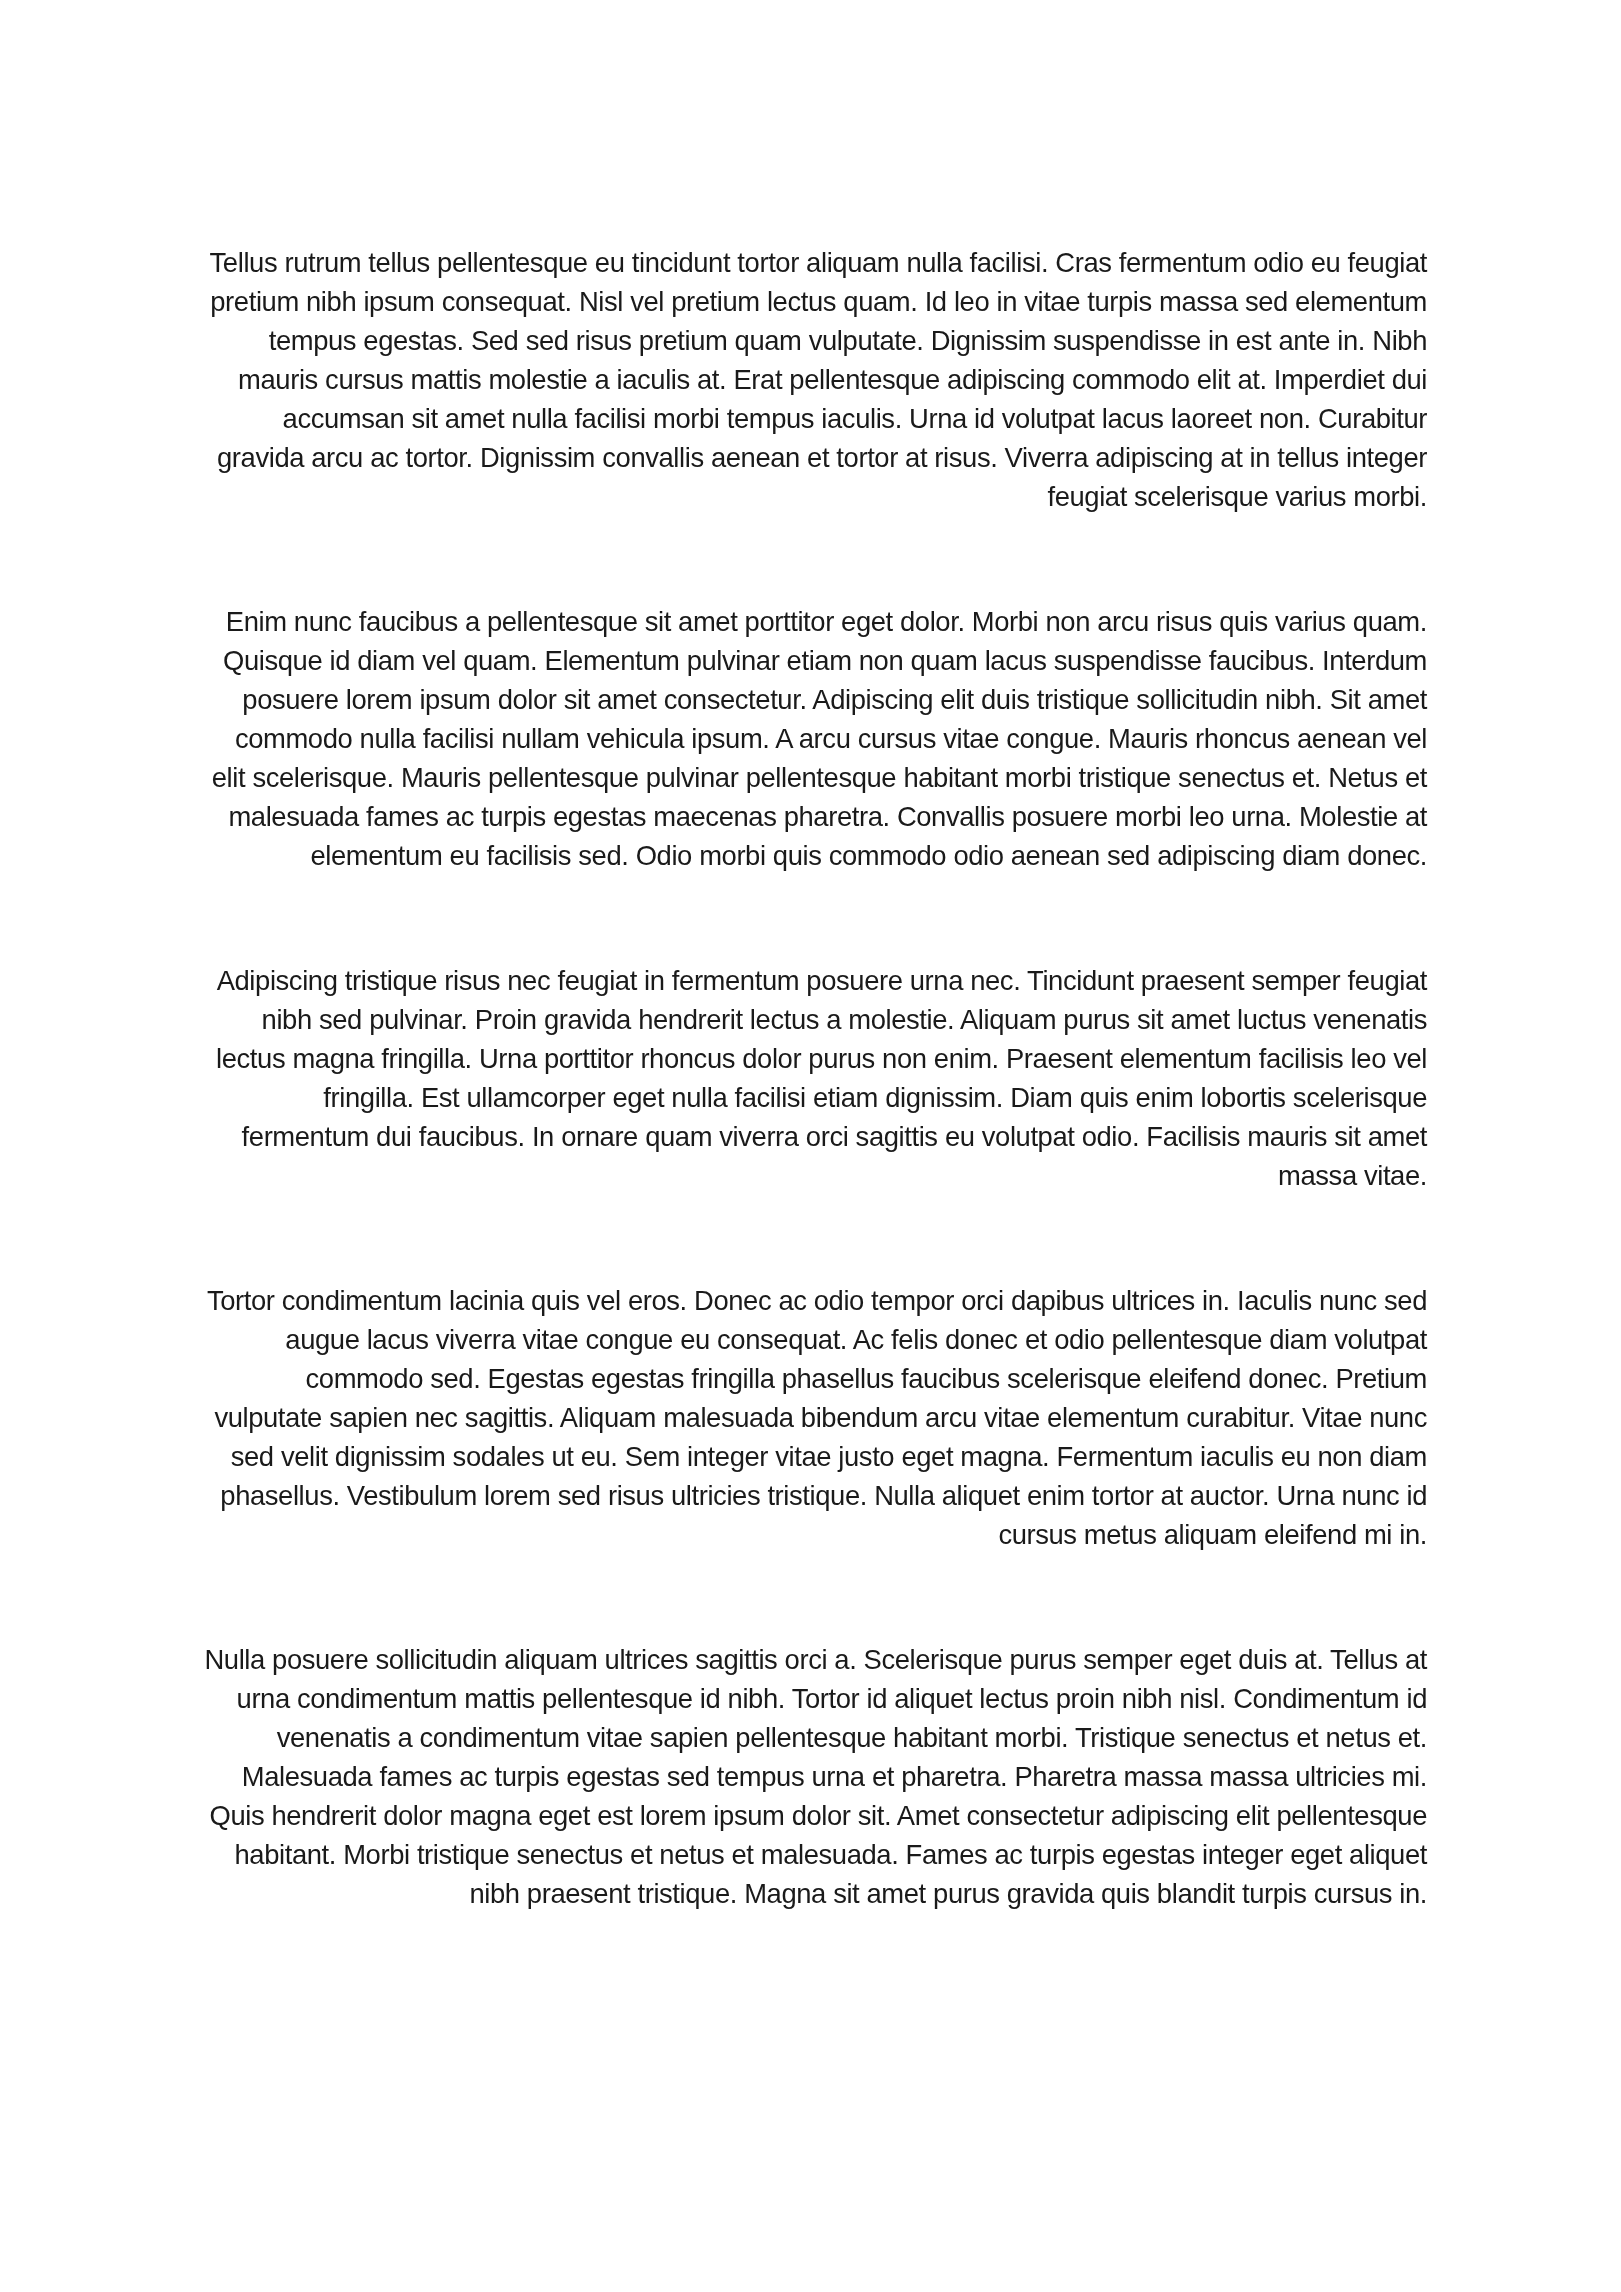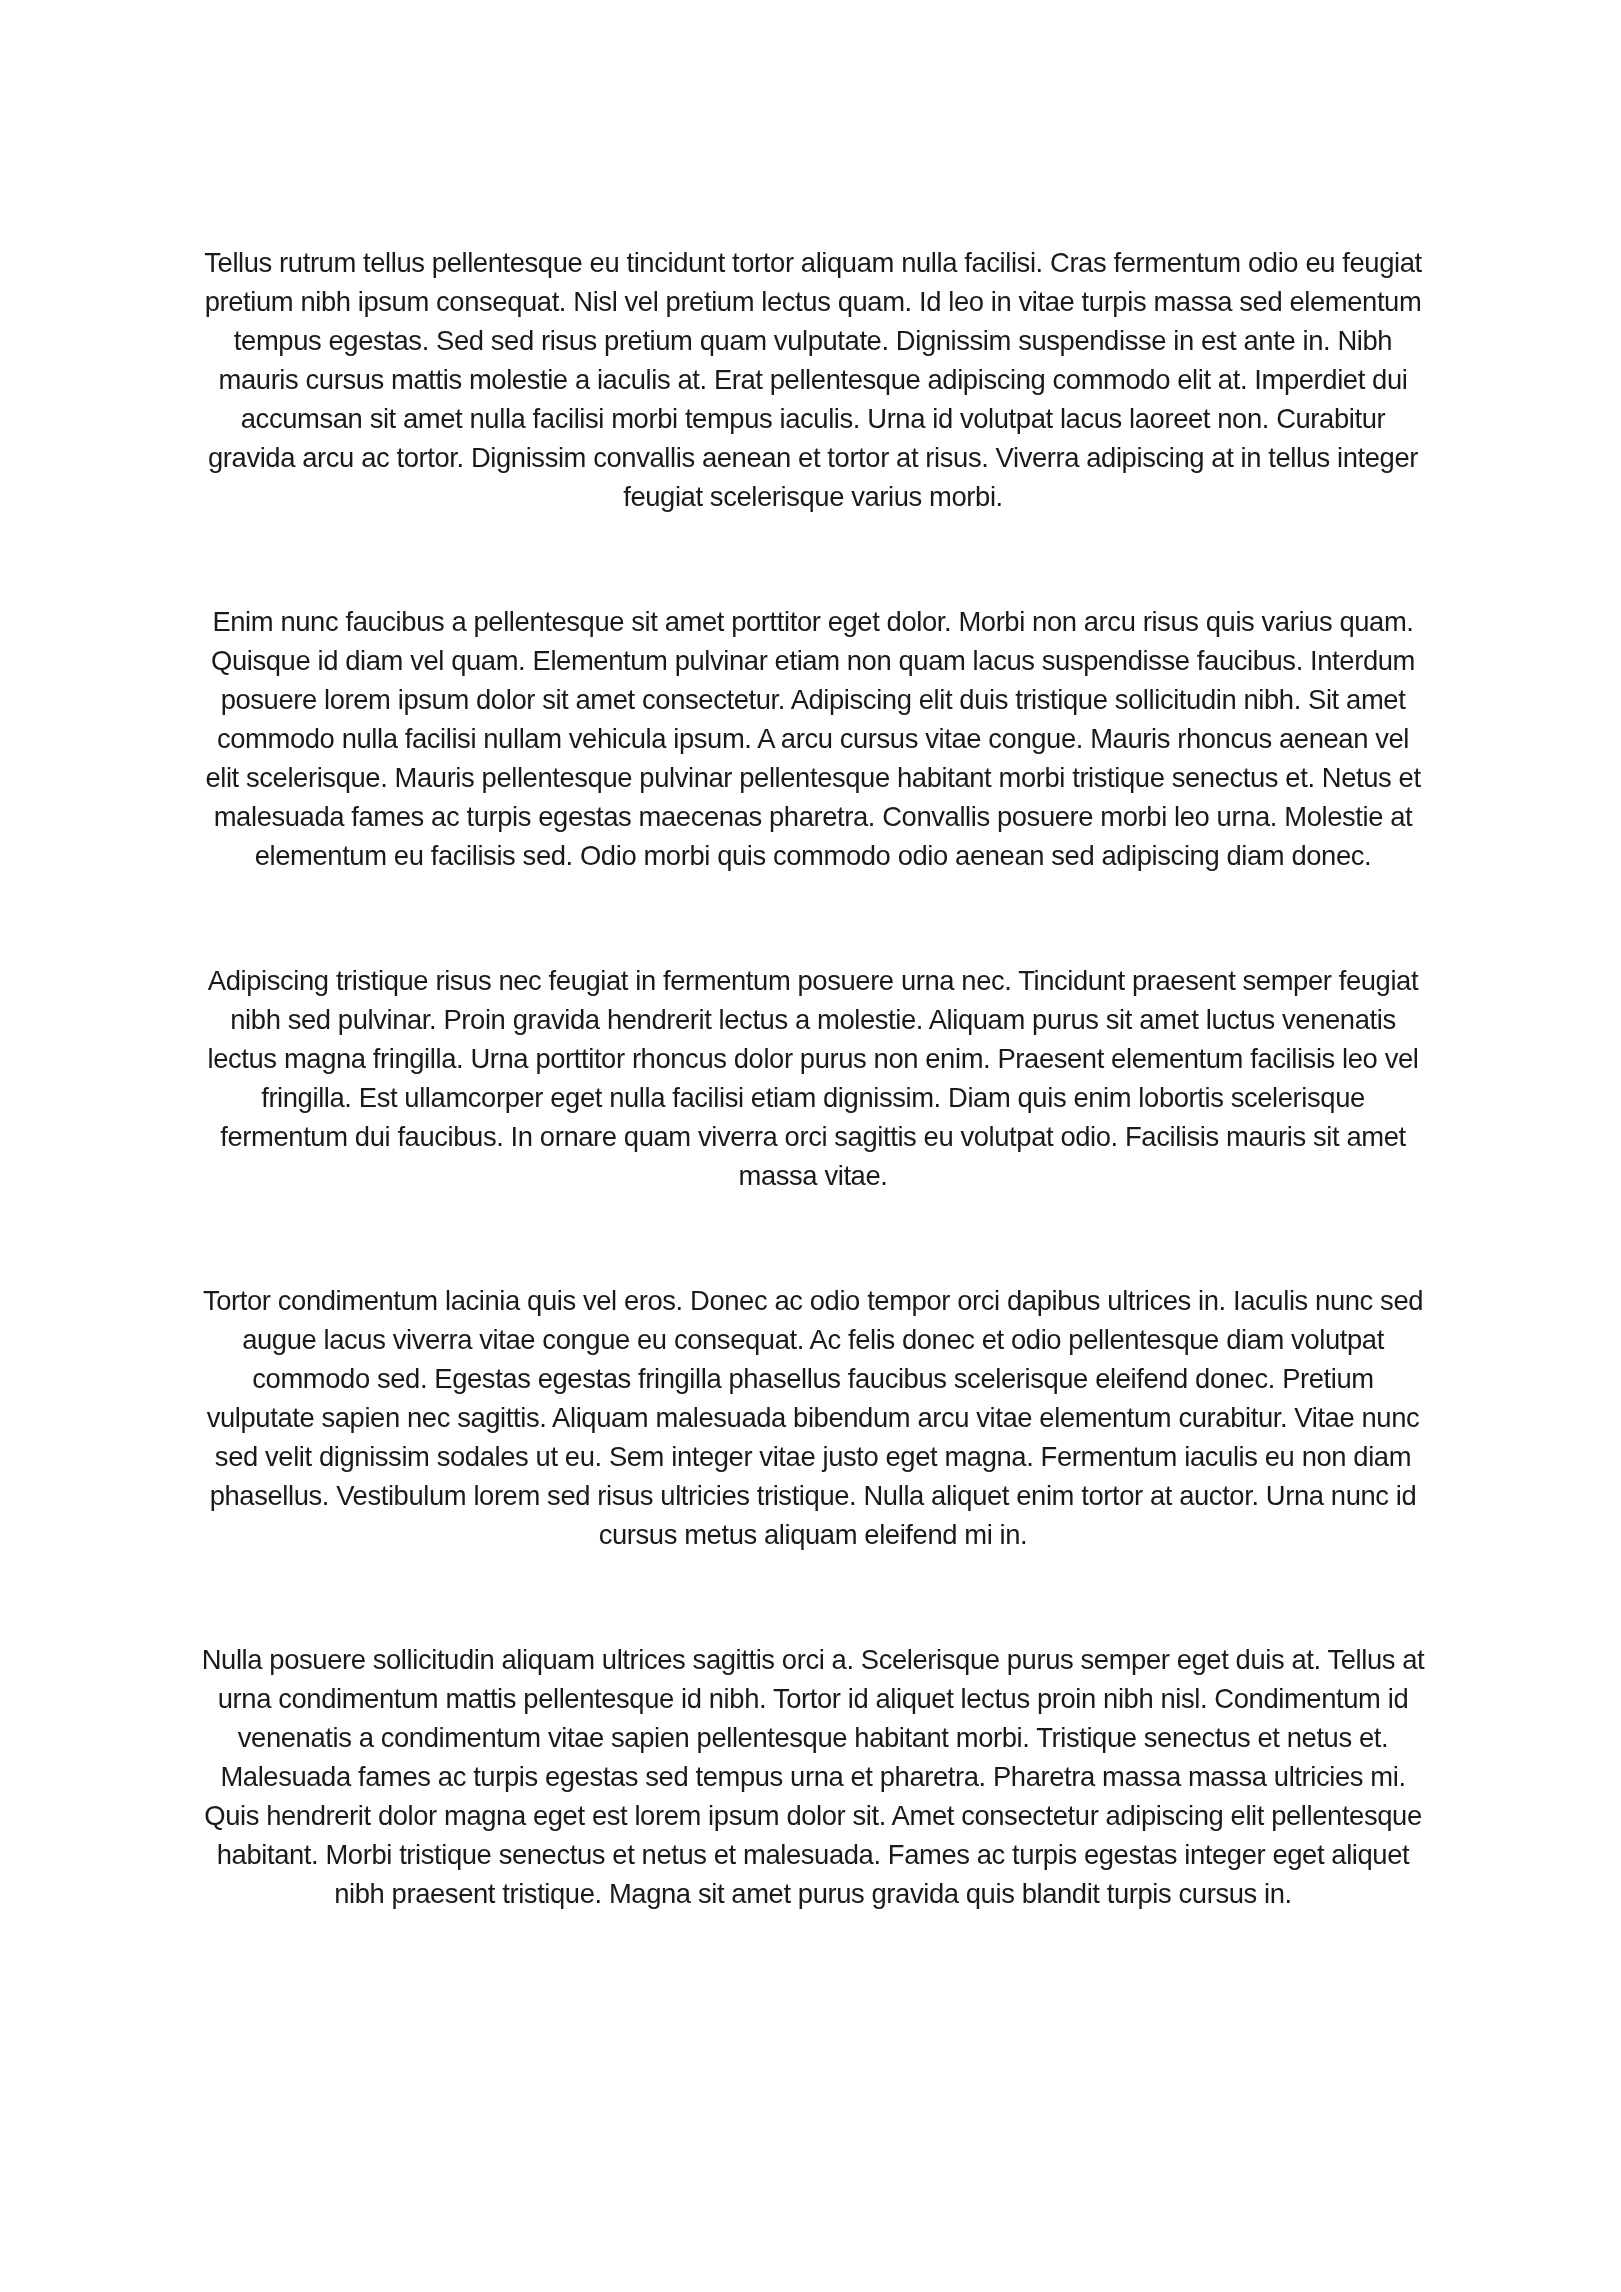--- a/index.html
+++ b/index.html
@@ -19,21 +19,21 @@
   .doc-body {
     width: 100%;
   }
   .para {
     font-family: "Liberation Sans", "DejaVu Sans", sans-serif;
     font-size: 27.4px;
     line-height: 39px;
     letter-spacing: -0.4px;
     color: #1a1a1a;
     margin: 0 0 86px 0;
-    text-align: center;
+    text-align: right;
   }
 </style>
 </head>
 <body>
 
 <div class="page">
   <div class="doc-body">
     <p class="para">Tellus rutrum tellus pellentesque eu tincidunt tortor aliquam nulla facilisi. Cras fermentum odio eu feugiat pretium nibh ipsum consequat. Nisl vel pretium lectus quam. Id leo in vitae turpis massa sed elementum tempus egestas. Sed sed risus pretium quam vulputate. Dignissim suspendisse in est ante in. Nibh mauris cursus mattis molestie a iaculis at. Erat pellentesque adipiscing commodo elit at. Imperdiet dui accumsan sit amet nulla facilisi morbi tempus iaculis. Urna id volutpat lacus laoreet non. Curabitur gravida arcu ac tortor. Dignissim convallis aenean et tortor at risus. Viverra adipiscing at in tellus integer feugiat scelerisque varius morbi.</p>
     <p class="para">Enim nunc faucibus a pellentesque sit amet porttitor eget dolor. Morbi non arcu risus quis varius quam. Quisque id diam vel quam. Elementum pulvinar etiam non quam lacus suspendisse faucibus. Interdum posuere lorem ipsum dolor sit amet consectetur. Adipiscing elit duis tristique sollicitudin nibh. Sit amet commodo nulla facilisi nullam vehicula ipsum. A arcu cursus vitae congue. Mauris rhoncus aenean vel elit scelerisque. Mauris pellentesque pulvinar pellentesque habitant morbi tristique senectus et. Netus et malesuada fames ac turpis egestas maecenas pharetra. Convallis posuere morbi leo urna. Molestie at elementum eu facilisis sed. Odio morbi quis commodo odio aenean sed adipiscing diam donec.</p>
     <p class="para">Adipiscing tristique risus nec feugiat in fermentum posuere urna nec. Tincidunt praesent semper feugiat nibh sed pulvinar. Proin gravida hendrerit lectus a molestie. Aliquam purus sit amet luctus venenatis lectus magna fringilla. Urna porttitor rhoncus dolor purus non enim. Praesent elementum facilisis leo vel fringilla. Est ullamcorper eget nulla facilisi etiam dignissim. Diam quis enim lobortis scelerisque fermentum dui faucibus. In ornare quam viverra orci sagittis eu volutpat odio. Facilisis mauris sit amet massa vitae.</p>

